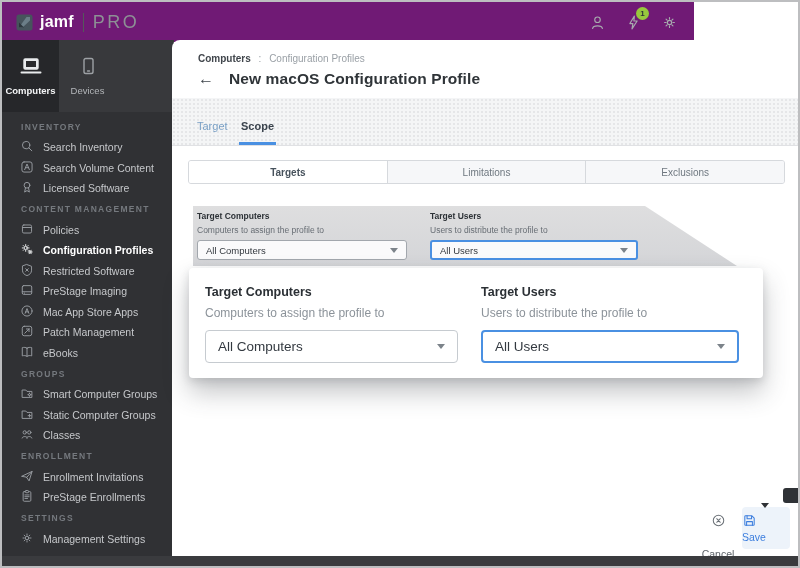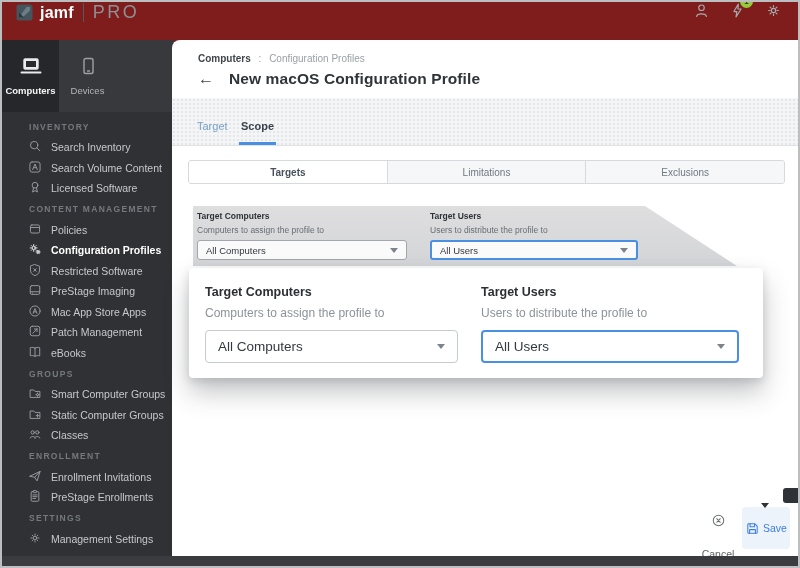--- a/index.html
+++ b/index.html
@@ -2,41 +2,41 @@
 <html><head>
 <meta charset="utf-8">
 <style>
   html,body{margin:0;padding:0;background:#fff;}
   *{box-sizing:border-box;}
   .frame{
     position:relative;width:800px;height:568px;border:2px solid #bdbec0;
     font-family:"Liberation Sans",sans-serif;overflow:hidden;background:#fff;
   }
   
-  .topbar{position:absolute;left:0;top:0;width:796px;height:40px;background:#7f1d1d;display:flex;align-items:flex-start;}
+  .topbar{position:absolute;left:0;top:0;width:692px;height:40px;background:#701a75;display:flex;align-items:center;}
   .brand{display:flex;align-items:center;margin-left:14px;}
   .brand-mark{width:17px;height:17px;margin-right:7px;}
   .brand-name{color:#fdfdfd;font-size:16px;font-weight:bold;letter-spacing:.2px;}
   .brand-divider{width:1px;height:19px;background:#55575b;margin:0 9px;}
   .brand-suffix{color:#8d9095;font-size:18px;letter-spacing:2.5px;}
   .topbar-right{margin-left:auto;margin-right:16px;display:flex;align-items:center;gap:19px;color:#a7aaae;}
   .topbar-right svg{width:17px;height:17px;display:block;}
   .bolt-wrap{position:relative;}
   .badge{position:absolute;top:-7px;right:-7px;width:13px;height:13px;border-radius:50%;
          color:#2e3338;font-size:8px;font-weight:bold;display:flex;align-items:center;justify-content:center;}
   
   .leftcol{position:absolute;left:0;top:38px;width:172px;height:516px;background:#303134;}
   .main-tabs{position:absolute;left:0;top:0;width:172px;height:72px;background:#38393c;display:flex;}
   .main-tab{width:57px;height:72px;display:flex;flex-direction:column;align-items:center;justify-content:center;gap:5px;color:#9da1a5;cursor:pointer;}
   .main-tab svg{width:26px;height:19px;}
   .main-tab .mt-label{font-size:9.5px;color:#b3b6b9;}
   .main-tab.active{background:#26272a;}
   .main-tab.active .mt-label{color:#f4f5f6;font-weight:bold;}
   .main-tab.active svg{color:#e9ebed;}
-  .sidebar{position:absolute;left:9px;top:72px;width:172px;height:444px;padding-top:4px;overflow:hidden;}
+  .sidebar{position:absolute;left:1px;top:72px;width:172px;height:444px;padding-top:4px;overflow:hidden;}
   .side-header{height:21px;display:flex;align-items:center;padding-left:18px;color:#75797e;font-size:8.5px;font-weight:bold;letter-spacing:1.3px;}
   .side-item{height:20.5px;display:flex;align-items:center;padding-left:17px;gap:9px;color:#c6c8cb;font-size:10.5px;cursor:pointer;white-space:nowrap;}
   .side-item svg{width:14px;height:14px;color:#979ba0;flex:none;}
   .side-item.active{color:#ffffff;font-weight:bold;}
   .side-item.active svg{color:#eceeef;}
   
   .content{position:absolute;left:170px;top:38px;width:704px;height:516px;background:#fff;border-top-left-radius:8px;}
   .crumbs{position:absolute;left:26px;top:13px;font-size:10px;color:#9aa0a6;}
   .crumb-root{color:#41464c;font-weight:bold;}
   .crumb-sep{margin:0 5px;color:#9aa0a6;}
@@ -73,21 +73,21 @@
   .call-col .f-desc{font-size:12px;color:#8c939a;margin-top:7px;}
   .call-col .f-select{margin-top:10px;width:253px;height:33px;background:#fff;border:1px solid #c6cbd0;border-radius:4px;
       display:flex;align-items:center;justify-content:space-between;padding:0 12px;font-size:13.5px;color:#333940;cursor:pointer;}
   .call-col.c2 .f-select{border:2px solid #4a90e2;width:258px;}
   .caret{width:0;height:0;border-left:4px solid transparent;border-right:4px solid transparent;border-top:5px solid #7c838a;flex:none;}
   
   .cancel{position:absolute;left:526px;top:473px;width:40px;display:flex;flex-direction:column;align-items:center;gap:20px;color:#6b7177;cursor:pointer;}
   .cancel svg{width:15px;height:15px;}
   .cancel .act-label{font-size:10.5px;color:#5c6268;}
   .savebox{position:absolute;left:570px;top:467px;width:48px;height:42px;background:#edf3fa;border-radius:4px;
-      display:flex;flex-direction:row;align-items:center;justify-content:center;gap:3px;cursor:pointer;}
+      display:flex;flex-direction:column;justify-content:center;gap:3px;cursor:pointer;}
   .savebox svg{width:15px;height:15px;color:#3c7ede;}
   .savebox .act-label{font-size:10.5px;color:#3c7ede;}
   .tooltip{position:absolute;left:571px;top:448px;height:15px;padding:0 16px;background:#2f3236;border-radius:3px;
       color:#fff;font-size:9px;display:flex;align-items:center;white-space:nowrap;margin-left:40px;}
   .tooltip-pointer{position:absolute;left:589px;top:463px;width:0;height:0;border-left:4px solid transparent;border-right:4px solid transparent;border-top:5px solid #2f3236;}
   
   .bottom-strip{position:absolute;left:0;top:554px;width:796px;height:10px;background:#3a3b3e;}
   svg{stroke:currentColor;fill:none;stroke-width:1.1;stroke-linecap:round;stroke-linejoin:round;}
 </style>
 </head>

